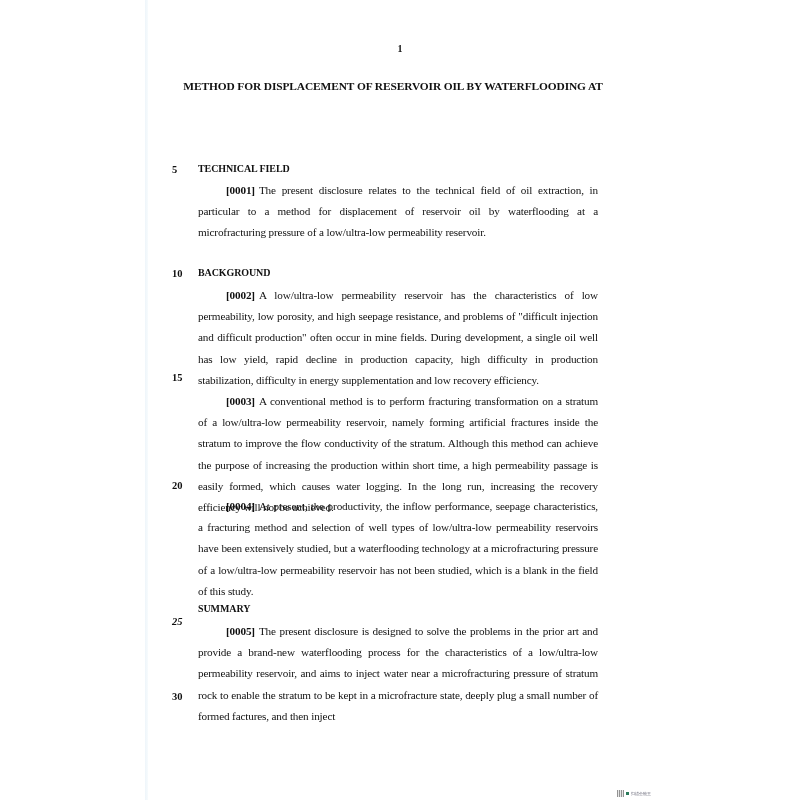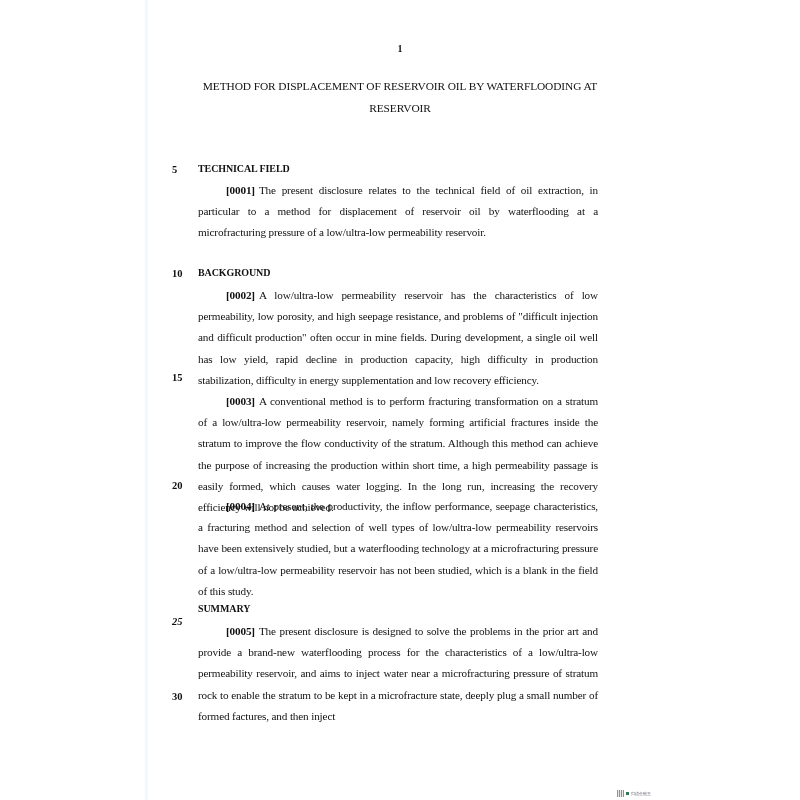--- a/index.html
+++ b/index.html
@@ -11,22 +11,22 @@
   }
   .page-edge {
     position: absolute; left: 145px; top: 0; width: 3px; height: 800px;
     background: linear-gradient(to right, #eef5fa, #f7fbfd);
   }
   .page-number {
     position: absolute; top: 43px; left: 0; width: 800px;
     text-align: center; font-size: 10px; font-weight: bold;
   }
   .title {
-    position: absolute; top: 75px; left: 180px; width: 440px;
-    text-align: center; font-weight: normal; font-size: 11.4px;
+    position: absolute; top: 75px; left: 173px; width: 440px;
+    text-align: center; font-weight: bold; font-size: 11.4px;
     line-height: 22px; letter-spacing: -0.1px;
   }
   .line-no {
     position: absolute; left: 172px; font-size: 10.5px; font-weight: bold;
   }
   .heading {
     position: absolute; left: 198px; font-weight: bold; font-size: 10px;
     letter-spacing: -0.1px;
   }
   .para {
@@ -50,21 +50,20 @@
 </style>
 </head>
 <body>
 
 <div class="page-edge"></div>
 
 <div class="page-number">1</div>
 
 <div class="title">
   <div>METHOD FOR DISPLACEMENT OF RESERVOIR OIL BY WATERFLOODING AT</div>
-  <div>RESERVOIR</div>
 </div>
 
 <div class="line-no" style="top:164px;">5</div>
 <div class="line-no" style="top:268px;">10</div>
 <div class="line-no" style="top:372px;">15</div>
 <div class="line-no" style="top:480px;">20</div>
 <div class="line-no" style="top:616px;font-style:italic;">25</div>
 <div class="line-no" style="top:691px;">30</div>
 
 <div class="heading" style="top:163px;">TECHNICAL FIELD</div>

